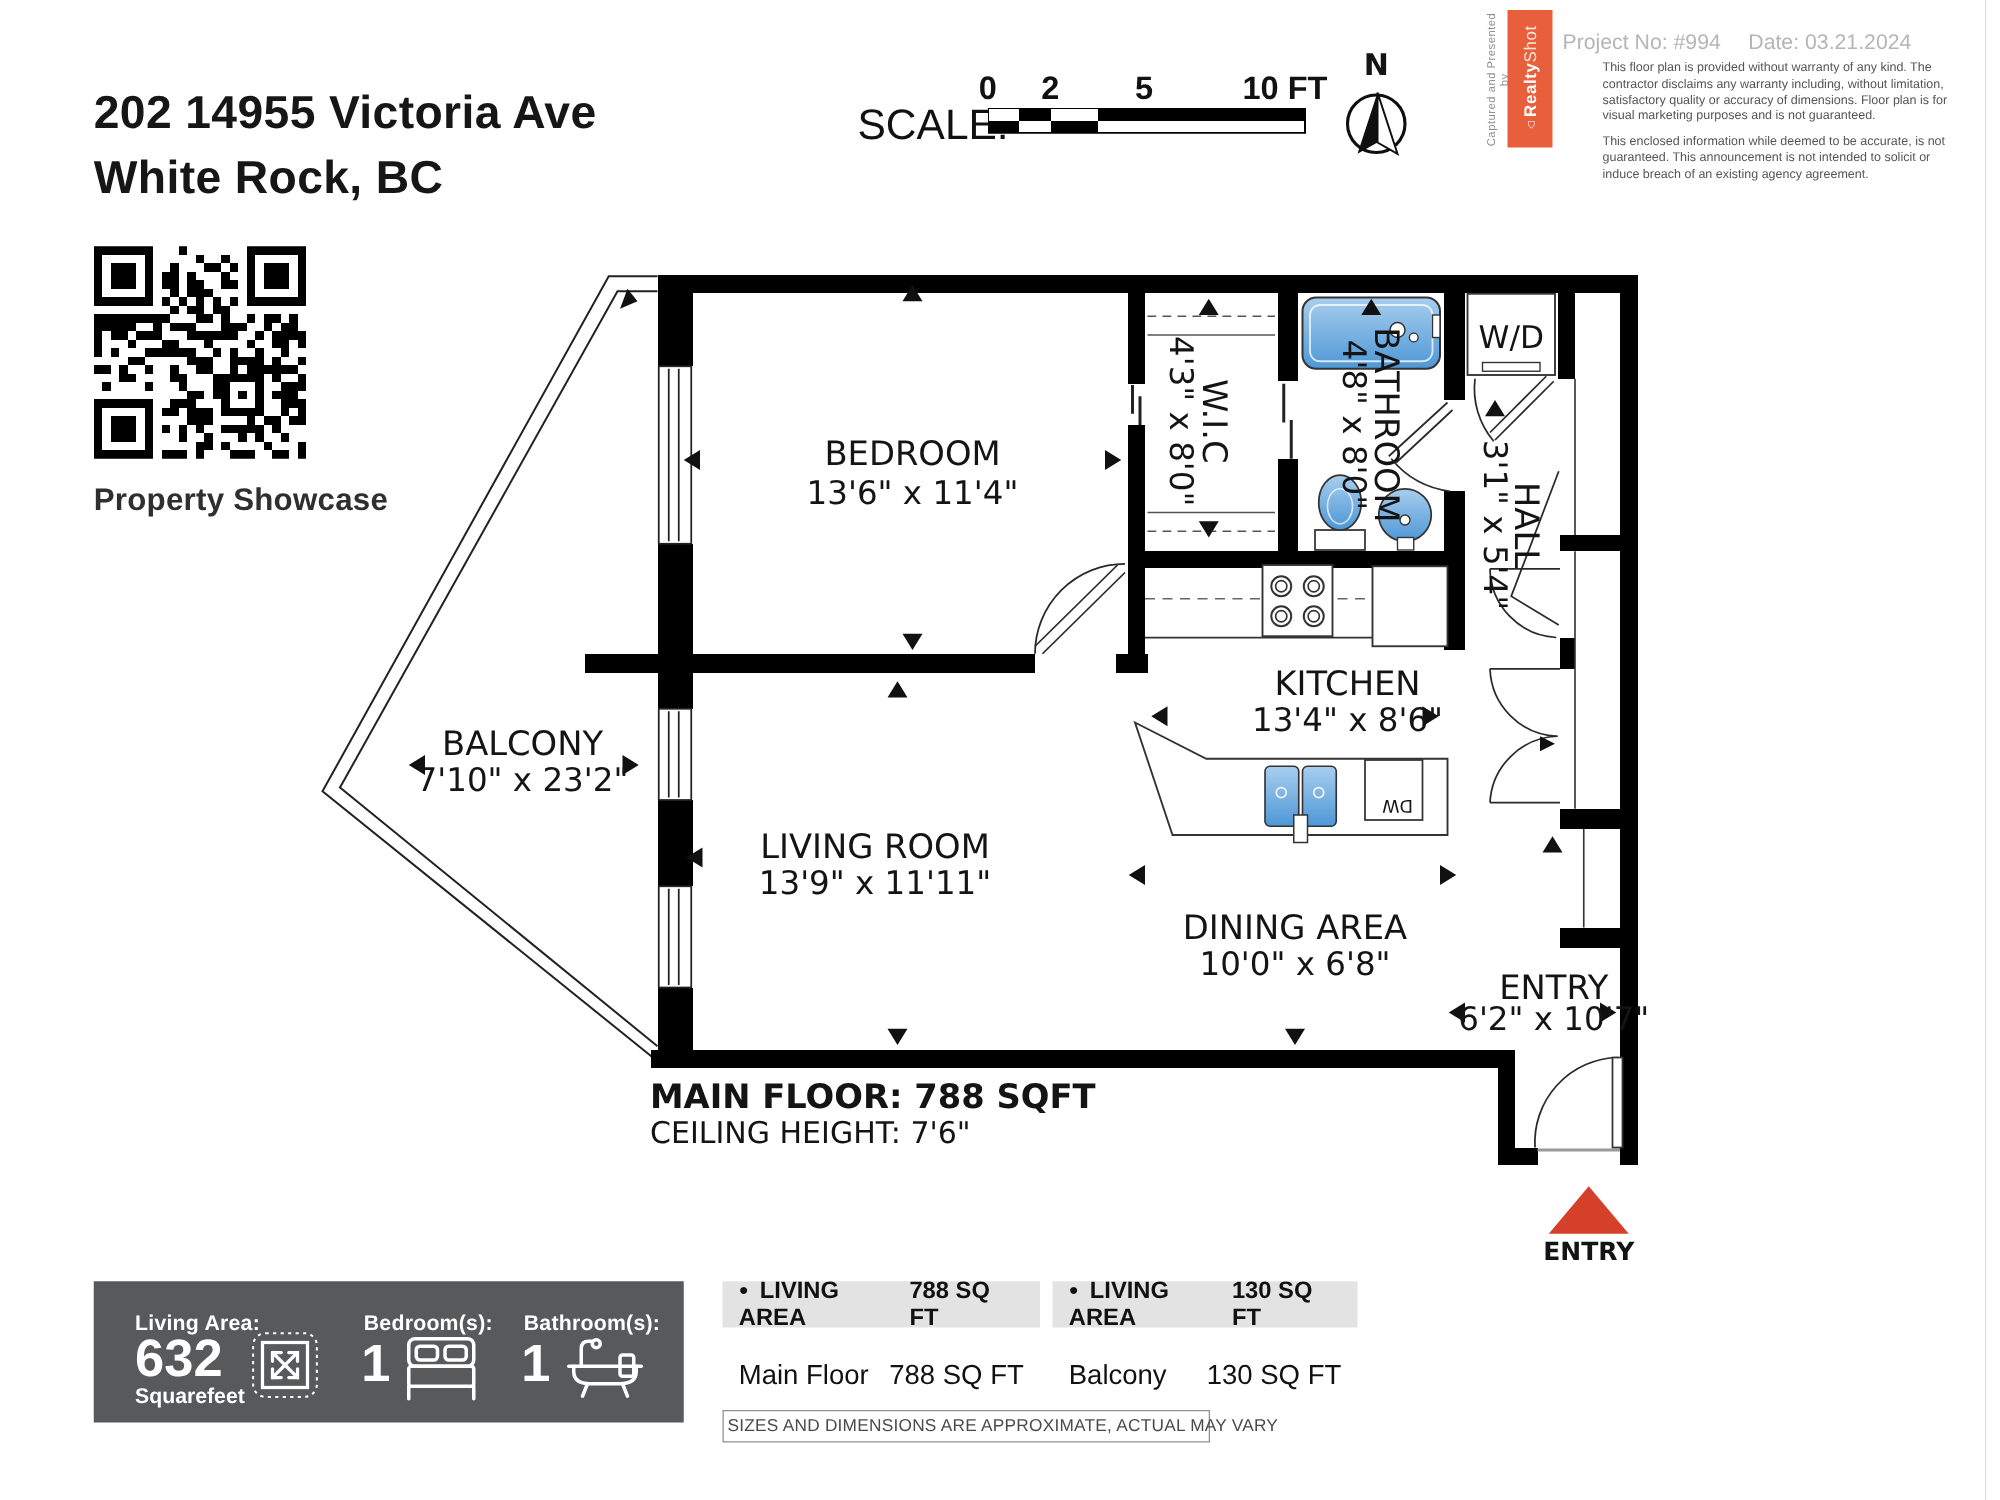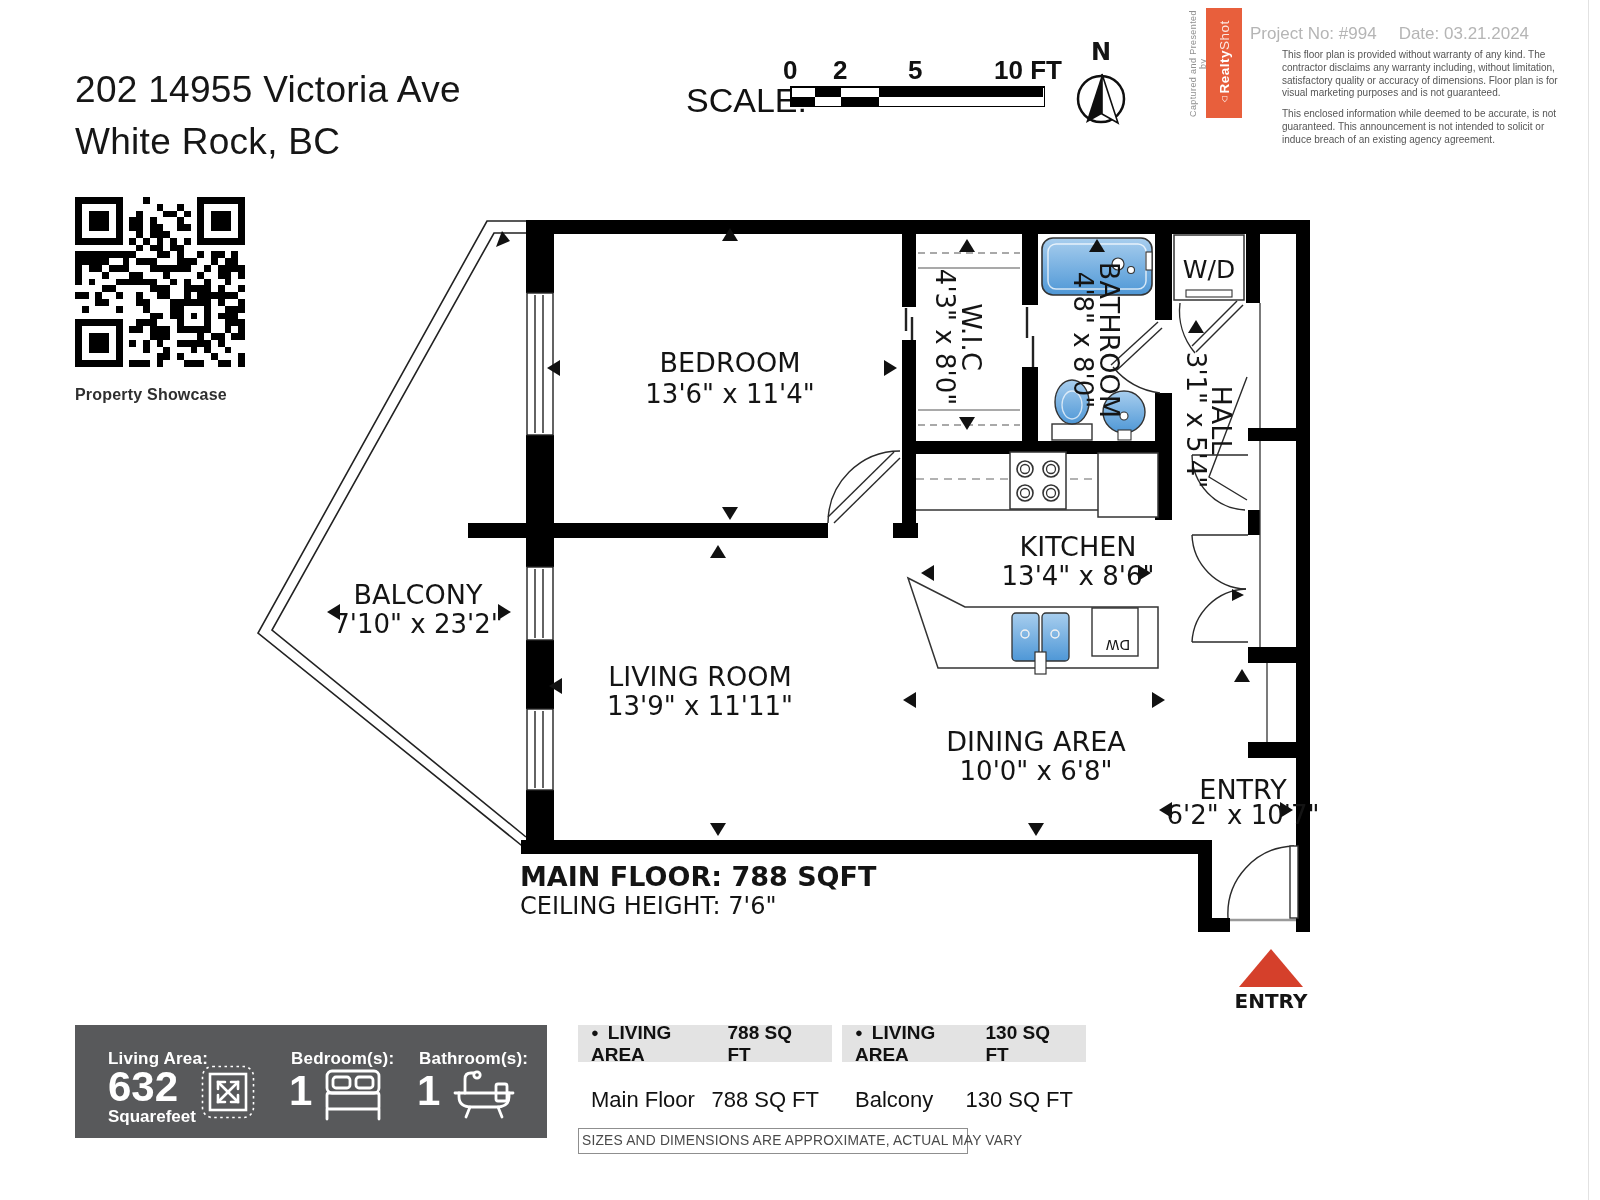--- a/index.html
+++ b/index.html
@@ -2,40 +2,40 @@
 <html style="--brand-orange: #E85F3C; --entry-red: #D5402B; --fix-light: #A8CEEE; --fix-dark: #4E97D6; --bar-gray: #58595B;"><head>
 <meta charset="utf-8">
 <style>
   :root{ --brand-orange:#E85F3C; --entry-red:#D5402B; --fix-light:#A8CEEE; --fix-dark:#4E97D6; --bar-gray:#58595B; }
   *{box-sizing:border-box}
   html,body{margin:0;padding:0}
   body{width:1600px;height:1200px;background:#fff;position:relative;overflow:hidden;
        font-family:"Liberation Sans",sans-serif;color:#111}
   .abs{position:absolute}
   
-  .address{left:75px;top:64px;font-size:37px;font-weight:400;line-height:1.40;color:#161616;letter-spacing:.3px}
+  .address{left:75px;top:64px;font-size:37px;font-weight:700;line-height:1.40;color:#161616;letter-spacing:.3px}
   .scale-label{left:686px;top:81px;font-size:34px;font-weight:400}
   .tick{font-size:26px;font-weight:700}
   .t0{left:783px;top:55px}.t2{left:833px;top:55px}.t5{left:908px;top:55px}.t10{left:994px;top:55px}
   .scalebar{left:790px;top:86px}
   .compass{left:1068px;top:38px}
   .vtext{writing-mode:vertical-rl;transform:rotate(180deg);text-align:center}
   .captured{left:1188px;top:10px;height:108px;font-size:9px;color:#8f8f8f;letter-spacing:.4px}
   .badge{left:1206px;top:8px;width:36px;height:110px;background:var(--brand-orange);color:#fff;
          display:flex;align-items:center;justify-content:center}
   .badge .vtext{font-size:13.5px;letter-spacing:.5px;height:104px}
   .badge b{font-weight:700}
   .badge .lt{font-weight:400;opacity:.85}
   .badge .glyph{font-size:11px;margin-left:2px;opacity:.95}
   .projline{left:1250px;top:24px;font-size:17px;color:#b5b5b5;white-space:nowrap}
   .projline span{margin-right:22px}
   .disc{left:1282px;top:49px;width:280px;font-size:10px;line-height:1.28;color:#555}
   .disc p{margin:0 0 8px 0}
   .qr{left:75px;top:197px}
-  .qr-caption{left:75px;top:386px;font-size:16px;font-weight:700;color:#2f2f2f;letter-spacing:.2px}
+  .qr-caption{left:75px;top:386px;font-size:25px;font-weight:700;color:#2f2f2f;letter-spacing:.2px}
   .page-edge{left:1588px;top:0;width:1px;height:1200px;background:#e2e2e2}
   
   svg text{font-family:"DejaVu Sans","Liberation Sans",sans-serif;fill:#141414}
   .rt{font-size:27px}
   .rd{font-size:26px}
   .sm{font-size:25px}
   .bold{font-weight:700}
   .gstopA{stop-color:var(--fix-light)}
   .gstopB{stop-color:var(--fix-dark)}
   .entry-tri{fill:var(--entry-red)}

